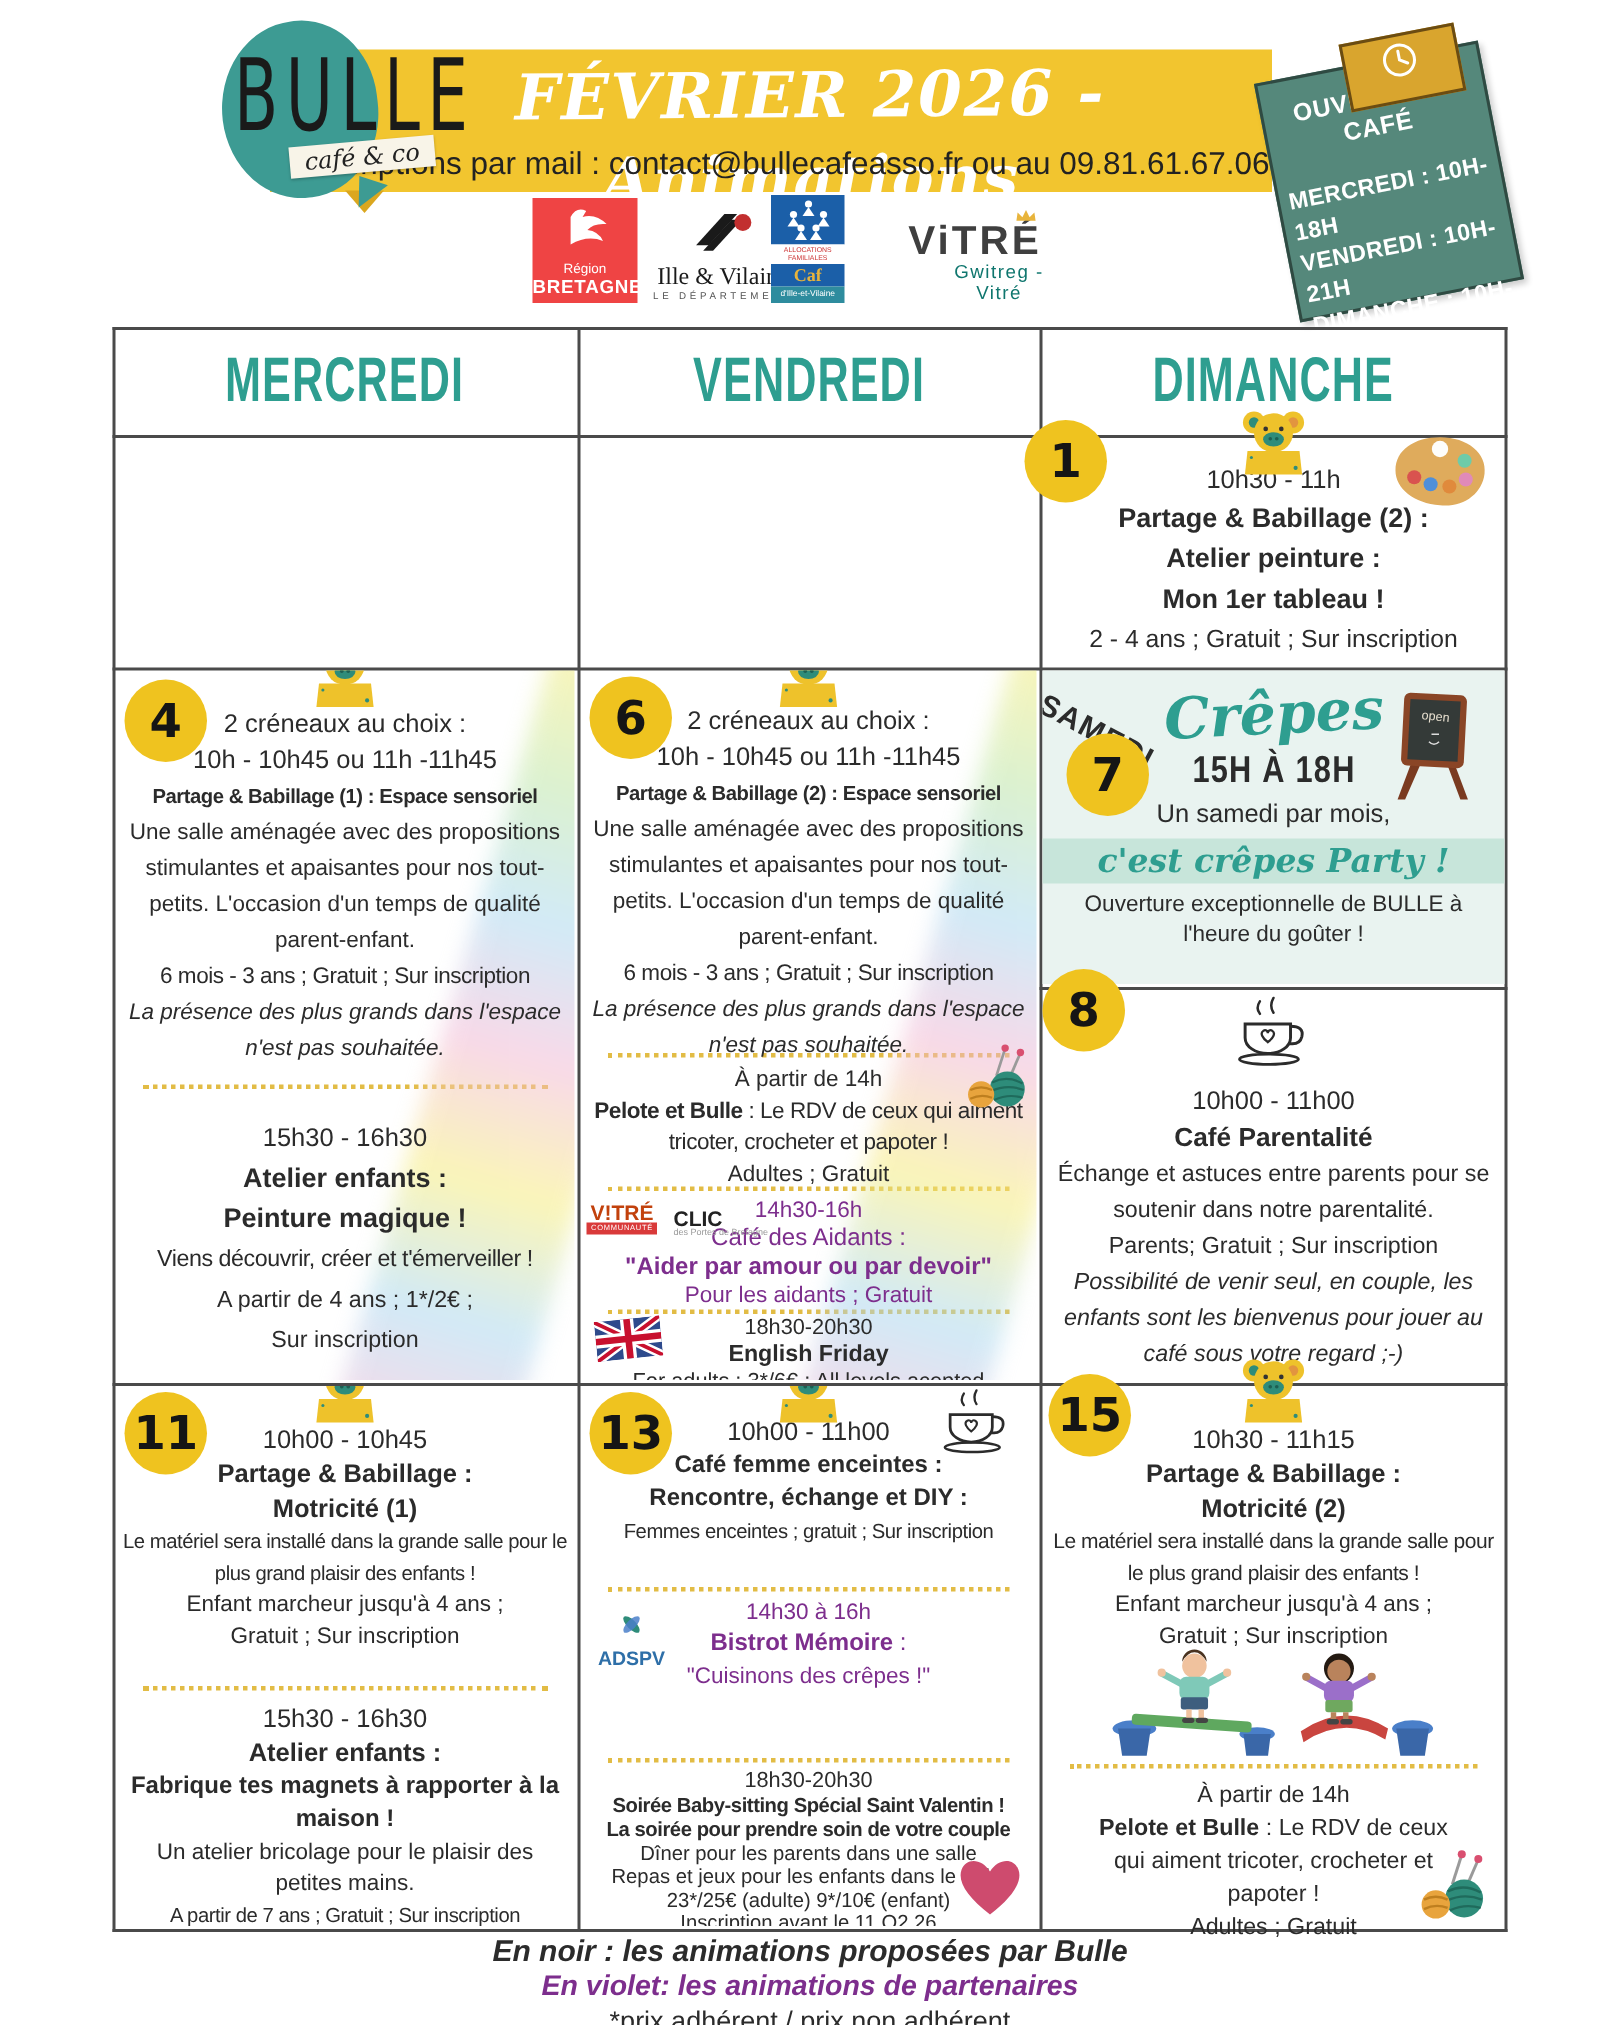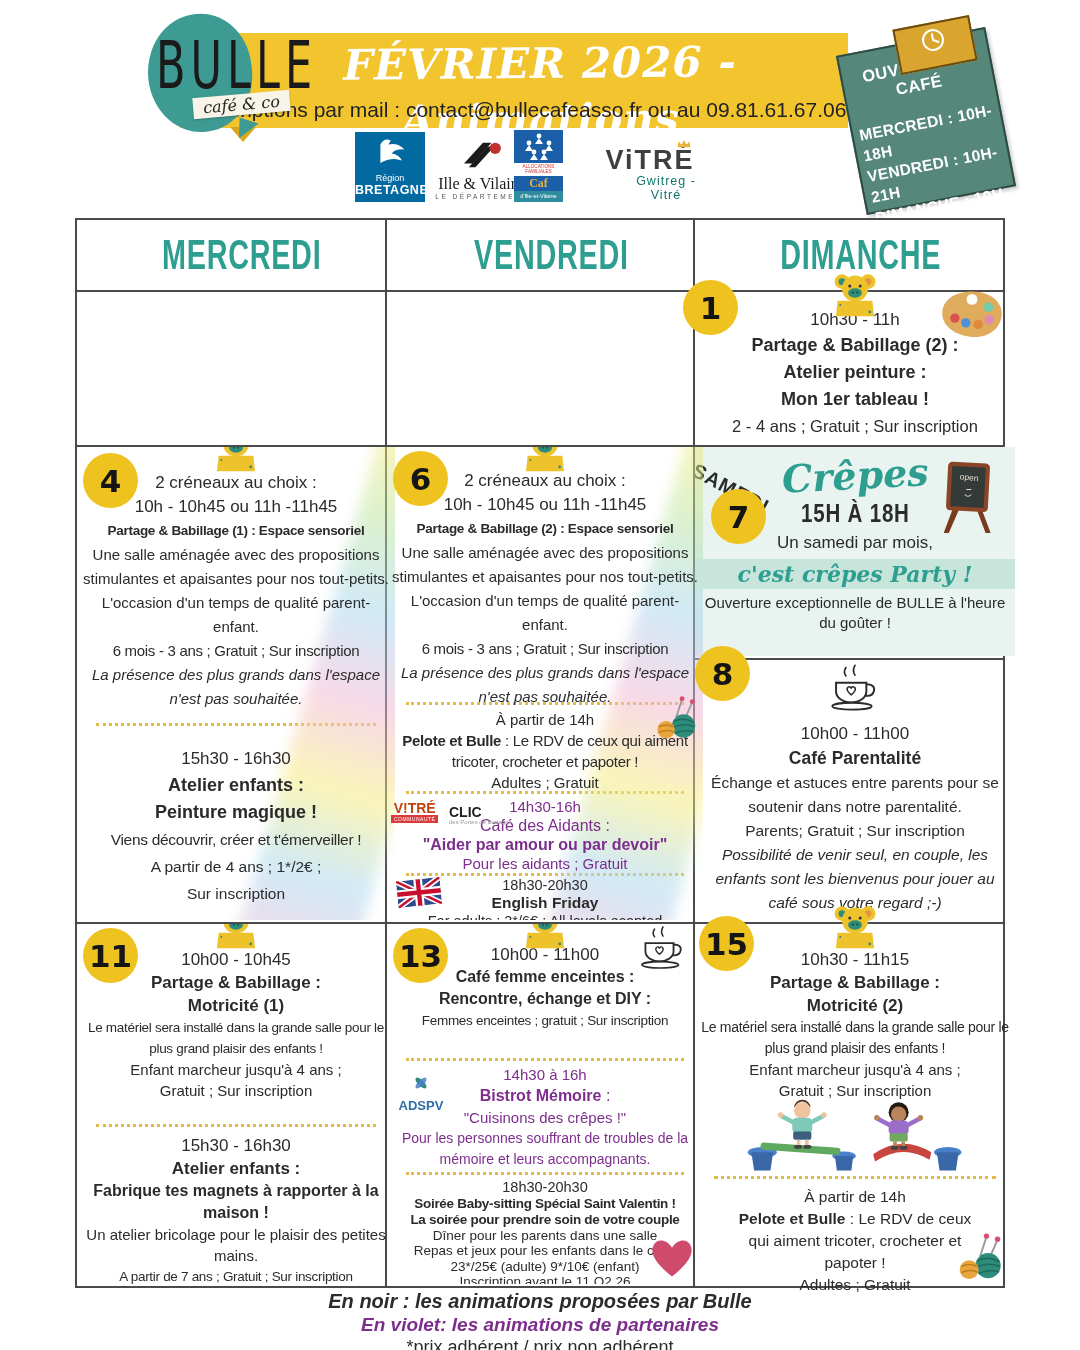--- a/index.html
+++ b/index.html
@@ -25,42 +25,42 @@
   
   #note{left:850px;top:40px;width:148px;height:158px;background:#55887B;border:2px solid #2f4a42;
     transform:rotate(-11deg);box-shadow:2px 3px 4px rgba(0,0,0,.2);}
   #note-tab{left:896px;top:22px;width:74px;height:42px;background:#D9A52E;border:2px solid #6b4c12;
     transform:rotate(-11deg);}
   .clock-ic{left:920px;top:27px;width:26px;height:26px;transform:rotate(-11deg);}
   #note-title{margin-top:14px;color:#fff;font-weight:700;font-size:16.5px;letter-spacing:.5px;}
   .note-line{color:#fff;font-weight:700;font-size:15.5px;line-height:21px;letter-spacing:.3px;}
   #note-body{padding:2px 6px;}
   
-  #lg-region{left:355px;top:132px;width:70px;height:70px;background:#0369a1;color:#fff;}
+  #lg-region{left:355px;top:132px;width:70px;height:70px;background:#ef4444;color:#fff;}
   #lg-region .r1{font-size:9px;margin-top:2px;}
   #lg-region .r2{font-size:12.5px;font-weight:700;letter-spacing:.5px;}
   #lg-dept{left:430px;top:137px;width:104px;}
   #lg-dept .d1{font-family:"Liberation Serif",serif;font-size:16px;color:#1a1a1a;}
   #lg-dept .d2{font-size:6.5px;letter-spacing:2.5px;color:#555;}
   #lg-caf{left:514px;top:130px;width:49px;height:75px;font-family:"Liberation Sans",sans-serif;}
   #lg-caf .c1{background:#1B5FA8;height:33px;}
   #lg-caf .c2{background:#fff;color:#C33;font-size:4.6px;line-height:5.4px;padding:1px 0;}
   #lg-caf .c3{background:#1B5FA8;color:#E8B43C;font-family:"Liberation Serif",serif;
     font-weight:700;font-size:12px;line-height:15px;height:15px;}
   #lg-caf .c4{background:#2E8C9E;color:#fff;font-size:5.6px;line-height:11px;height:11px;}
   #lg-vitre{left:598px;top:146px;width:104px;}
   #lg-vitre .v1{font-size:27px;font-weight:800;color:#3f3f3f;letter-spacing:2px;line-height:28px;}
   #lg-vitre .v2{font-size:12.5px;color:#0f766e;letter-spacing:1px;margin-left:32px;}
   #vitre-crown{left:676px;top:139px;width:16px;height:10px;}
   
   #grid{left:75px;top:218px;width:930px;height:1070px;}
   .vline,.hline{position:absolute;background:#4a4a4a;}
   .vline{width:2px;}
   .hline{height:2px;}
-  .cell{position:absolute;overflow:hidden;text-align:center;padding-left:12px;}
+  .cell{position:absolute;overflow:hidden;text-align:center;}
   .colhead{display:flex;align-items:center;justify-content:center;}
   .colhead span{display:inline-block;color:#2E9E90;font-size:40px;font-weight:700;
     letter-spacing:1px;transform:scale(.72,1.05);white-space:nowrap;}
   .badge{position:absolute;width:55px;height:55px;border-radius:50%;background:#EFC31F;
     display:flex;align-items:center;justify-content:center;font-size:31px;font-weight:700;
     color:#151515;font-family:"DejaVu Sans",sans-serif;z-index:5;}
   .sep{position:absolute;left:6%;width:88%;border-top:3px dotted #E2BC45;}
   .blk{position:absolute;left:0;width:100%;padding:0 4px;box-sizing:border-box;z-index:2;}
   .t{font-size:15.5px;line-height:24px;}
   .b{font-weight:700;}
@@ -462,21 +462,20 @@
     <div class="mini-logo" style="left:6px;top:150px;width:56px">
       <svg width="18" height="18">
           <use href="#sym-adspv"></use>
         </svg>
       <span class="adspv-t">ADSPV</span>
     </div>
     <div class="blk purple" style="top:140px">
       <div style="font-size:15px;line-height:21px">14h30 à 16h</div>
       <div style="font-size:16px;line-height:22px"><span class="b">Bistrot Mémoire</span><span> :</span></div>
       <div style="font-size:15px;line-height:21px">"Cuisinons des crêpes !"</div>
-      <div style="font-size:14px;line-height:21px">Pour les personnes souffrant de troubles de la mémoire et leurs accompagnants.</div>
     </div>
     <div class="sep" style="top:248px"></div>
     <svg class="abs" style="right:8px;bottom:4px;width:46px;height:44px;z-index:3">
         <use href="#sym-heart"></use>
       </svg>
     <div class="blk" style="top:256px">
       <div style="font-size:14.5px;line-height:15.5px">18h30-20h30</div>
       <div class="b tight" style="font-size:13.5px;line-height:16px">Soirée Baby-sitting Spécial Saint Valentin !</div>
       <div class="b tight" style="font-size:13.5px;line-height:16px">La soirée pour prendre soin de votre couple</div>
       <div style="font-size:13.5px;line-height:15.5px">Dîner pour les parents dans une salle</div>

